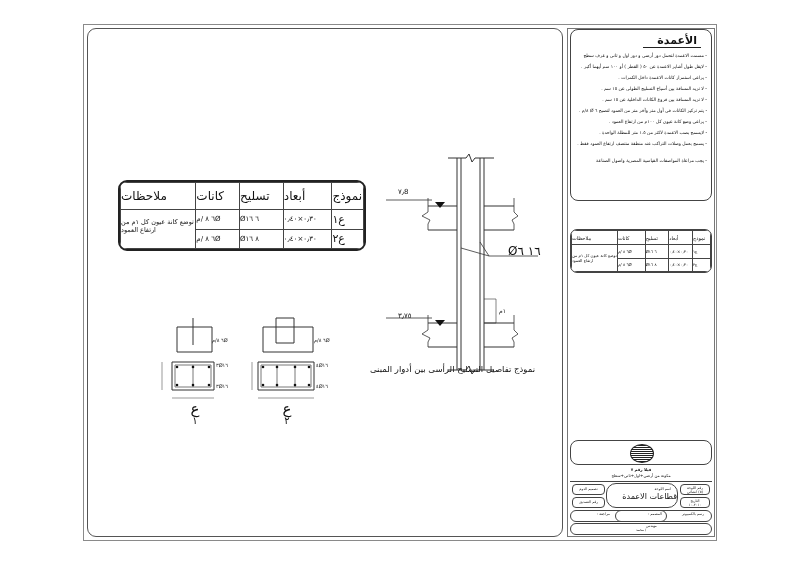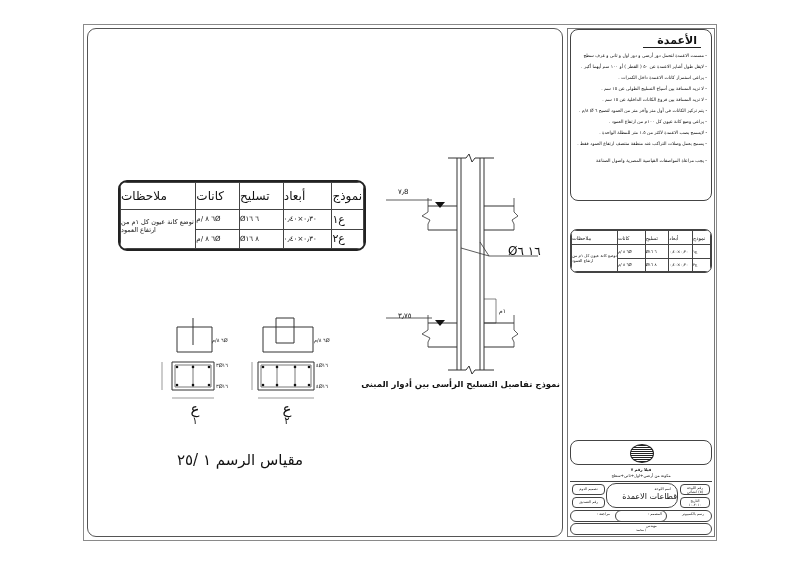--- a/index.html
+++ b/index.html
@@ -152,21 +152,20 @@
   <span class="abs" style="left:64px; top:22px; font-size:5px; direction:rtl;">٦Ø ٨/م</span>
   <span class="abs" style="left:66px; top:47px; font-size:5px;">٤Ø١٦</span>
   <span class="abs" style="left:66px; top:68px; font-size:5px;">٤Ø١٦</span>
   <div class="abs" style="left:22px; top:88px; width:30px; text-align:center; line-height:12px;">
     <div style="font-size:15px;">ع</div>
     <div style="font-size:10px;">٢</div>
   </div>
 </div>
 
 <div class="abs caption-big" style="left:160px; top:450px; width:160px;">
-  <div>مقياس الرسم ١ /٢٥</div>
 </div>
 
 <div class="abs" style="left:380px; top:150px; width:170px; height:250px;">
   <svg width="170" height="225" viewBox="0 0 170 225">
 
     <line x1="77" y1="8" x2="77" y2="220" stroke="#333" stroke-width="1"></line>
     <line x1="81" y1="8" x2="81" y2="220" stroke="#333" stroke-width="1"></line>
     <line x1="100" y1="8" x2="100" y2="220" stroke="#333" stroke-width="1"></line>
     <line x1="104" y1="8" x2="104" y2="220" stroke="#333" stroke-width="1"></line>
 
@@ -196,21 +195,21 @@
     <line x1="109" y1="106" x2="158" y2="106" stroke="#333" stroke-width="0.8"></line>
 
     <line x1="104" y1="149" x2="116" y2="149" stroke="#333" stroke-width="0.6"></line>
     <line x1="104" y1="173" x2="116" y2="173" stroke="#333" stroke-width="0.6"></line>
     <line x1="116" y1="149" x2="116" y2="173" stroke="#333" stroke-width="0.6"></line>
   </svg>
   <span class="abs" style="left:18px; top:38px; font-size:7px;">٧٫8</span>
   <span class="abs" style="left:18px; top:162px; font-size:7px;">٣٫٧٥</span>
   <span class="abs" style="left:128px; top:94px; font-size:12px; direction:rtl;">١٦ Ø٦</span>
   <span class="abs" style="left:119px; top:157px; font-size:6px;">١م</span>
-  <div class="abs" style="left:-10px; top:229px; width:190px; text-align:left; font-size:8.5px; direction:rtl; white-space:nowrap;font-weight:bold;">نموذج تفاصيل التسليح الرأسى بين أدوار المبنى</div>
+  <div class="abs" style="left:-10px; top:214px; width:190px; text-align:left; font-size:8.5px; direction:rtl; white-space:nowrap;">نموذج تفاصيل التسليح الرأسى بين أدوار المبنى</div>
 </div>
 
 <div class="abs title-block">
   <div class="abs tb-logo">
     <div class="abs tb-logo-disc"></div>
   </div>
   <div class="abs tb-project">
     <div style="font-weight:bold;">فيلا رقم ٧</div>
     <div>مكونة من أرضي+اول+ثاني+سطح</div>
   </div>

